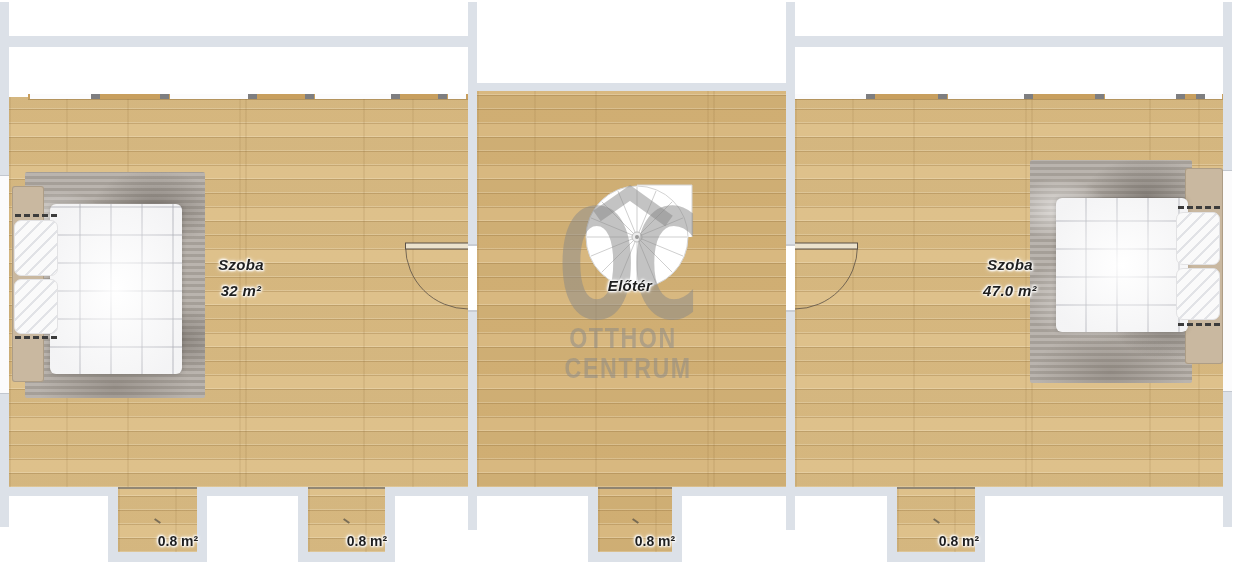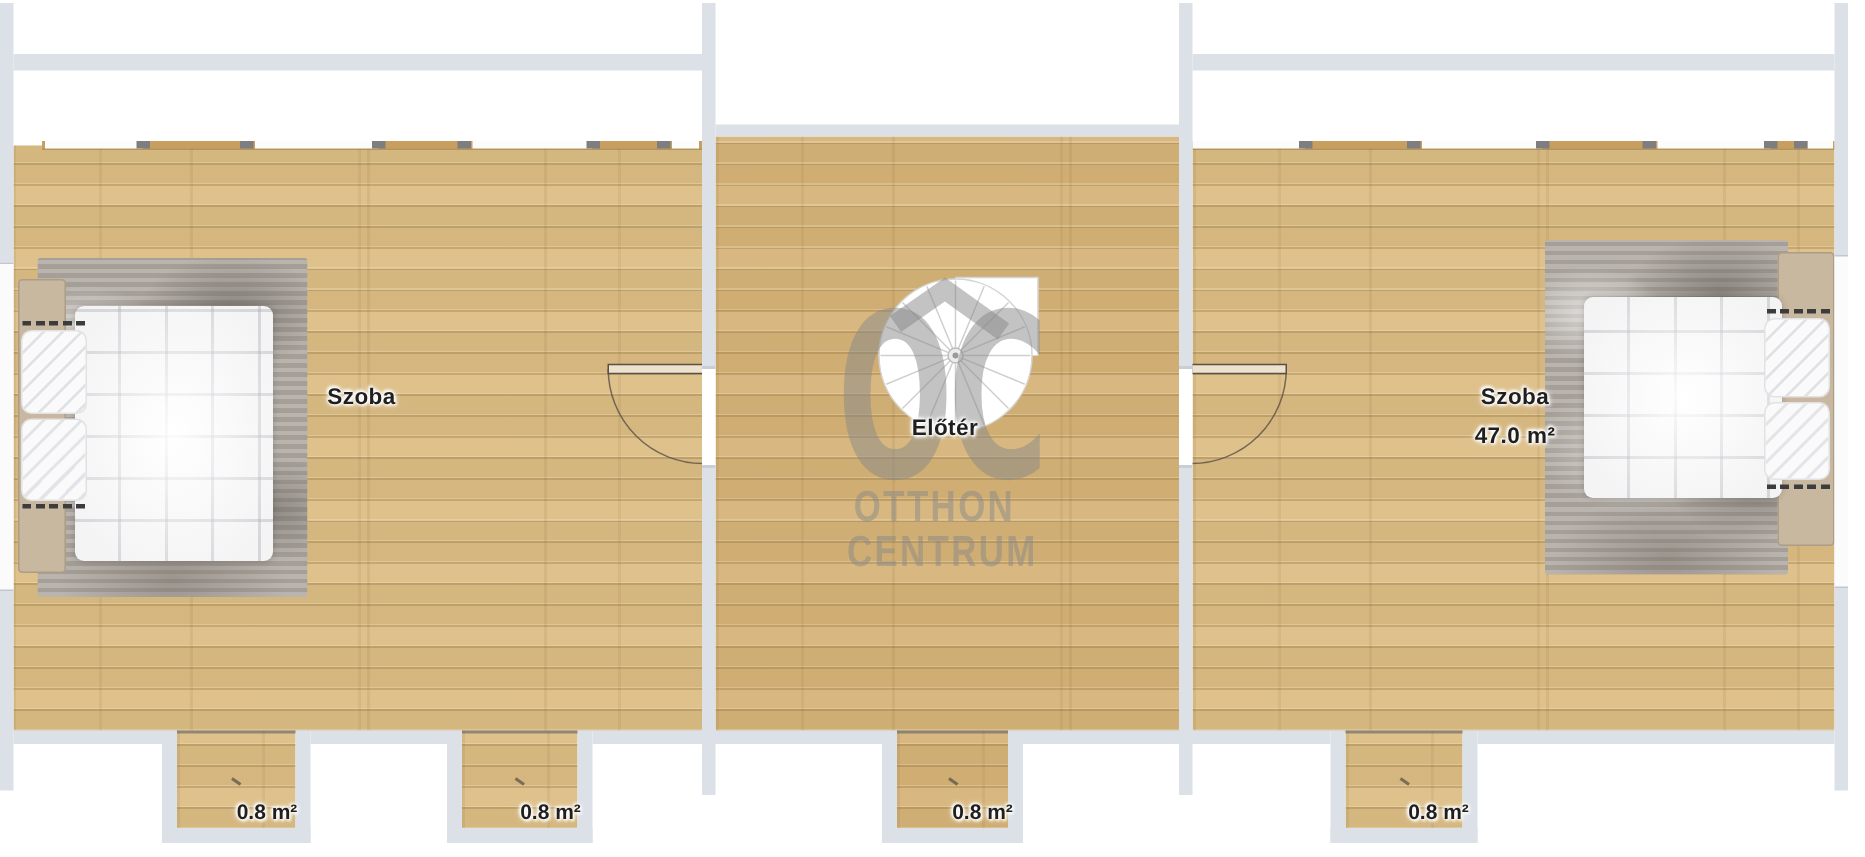--- a/index.html
+++ b/index.html
@@ -42,21 +42,21 @@
       repeating-linear-gradient(0deg, rgba(0,0,0,0) 0 26px, rgba(150,152,162,.38) 26px 28px);
     box-shadow:0 0 5px rgba(0,0,0,.18);}
   .pillows{position:absolute;z-index:4;display:flex;flex-direction:column;gap:3px;}
   .pillow{flex:1;background:#fafafa;border:1px solid #e2e2e4;border-radius:7px;
     background-image:repeating-linear-gradient(135deg, rgba(168,172,184,.30) 0 2px, rgba(0,0,0,0) 2px 9px);}
   .headmark{position:absolute;z-index:5;height:3px;
     background-image:repeating-linear-gradient(90deg,#3c3c3c 0 6px, rgba(0,0,0,0) 6px 9px);}
   
   .roomlabel{position:absolute;z-index:10;text-align:center;font-weight:bold;font-size:15px;
     line-height:26px;color:var(--label,#1f1f1f);letter-spacing:.3px;
-    text-shadow:0 0 2px #fff,0 0 3px #fff,1px 1px 2px #fff,-1px -1px 2px #fff,0 0 5px #fff;}
+    text-shadow:0 0 2px #fff,0 0 3px #fff,1px 1px 2px #fff,-1px -1px 2px #fff,0 0 5px #fff;font-style:italic;}
   .arealabel{position:absolute;z-index:10;width:110px;text-align:center;font-weight:bold;font-size:14px;
     color:var(--label,#1f1f1f);
     text-shadow:0 0 2px #fff,0 0 3px #fff,1px 1px 2px #fff,-1px -1px 2px #fff,0 0 5px #fff;}
   
   .wm{position:absolute;z-index:8;color:rgba(136,136,136,.5);font-weight:bold;pointer-events:none;}
   .wm-oc{left:558px;top:190px;font-size:152px;line-height:1;letter-spacing:-6px;
          font-family:"DejaVu Sans",sans-serif;transform:scaleX(.60);transform-origin:0 0;}
   .wm-line{width:146px;text-align:center;font-size:29px;letter-spacing:2px;transform:scaleX(.80);}
   
   .alcove-line{position:absolute;height:2px;background:rgba(105,105,105,.65);z-index:6;}
@@ -169,20 +169,21 @@
 
   <svg style="left:0;top:0;z-index:8;" width="1243" height="571" viewBox="0 0 1243 571">
     <polyline points="597,216 630,193 669,221" fill="none" stroke="rgba(136,136,136,.5)" stroke-width="13"></polyline>
   </svg>
   <div class="wm wm-oc">OC</div>
   <div class="wm wm-line" style="left:550px;top:322px;">OTTHON</div>
   <div class="wm wm-line" style="left:550px;top:352px;">CENTRUM</div>
 
   <div class="roomlabel" style="left:171px;top:252px;width:140px;">
     <div>Szoba</div>
+    <div>32 m²</div>
   </div>
   <div class="roomlabel" style="left:560px;top:273px;width:140px;">
     <div>Előtér</div>
   </div>
   <div class="roomlabel" style="left:940px;top:252px;width:140px;">
     <div>Szoba</div>
     <div>47.0 m²</div>
   </div>
 
 <div class="wall" style="left: 0px; top: 2px; width: 9px; height: 525px;"></div>

